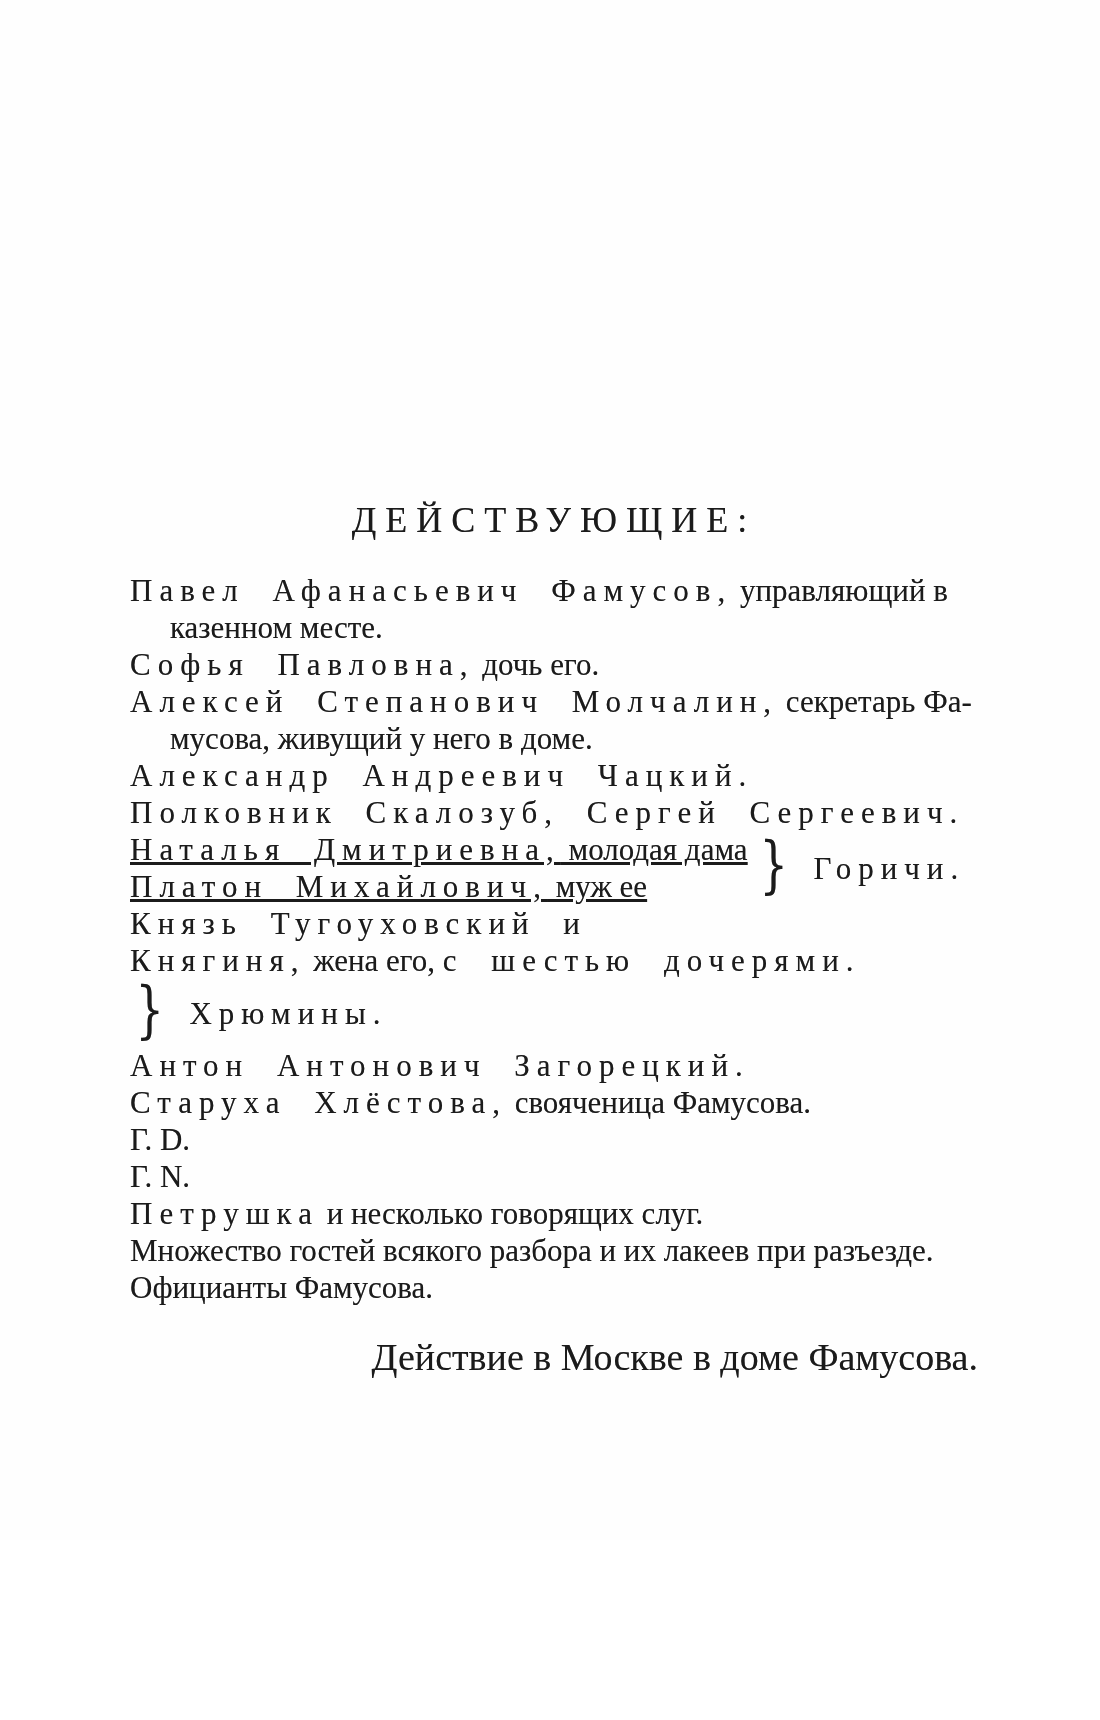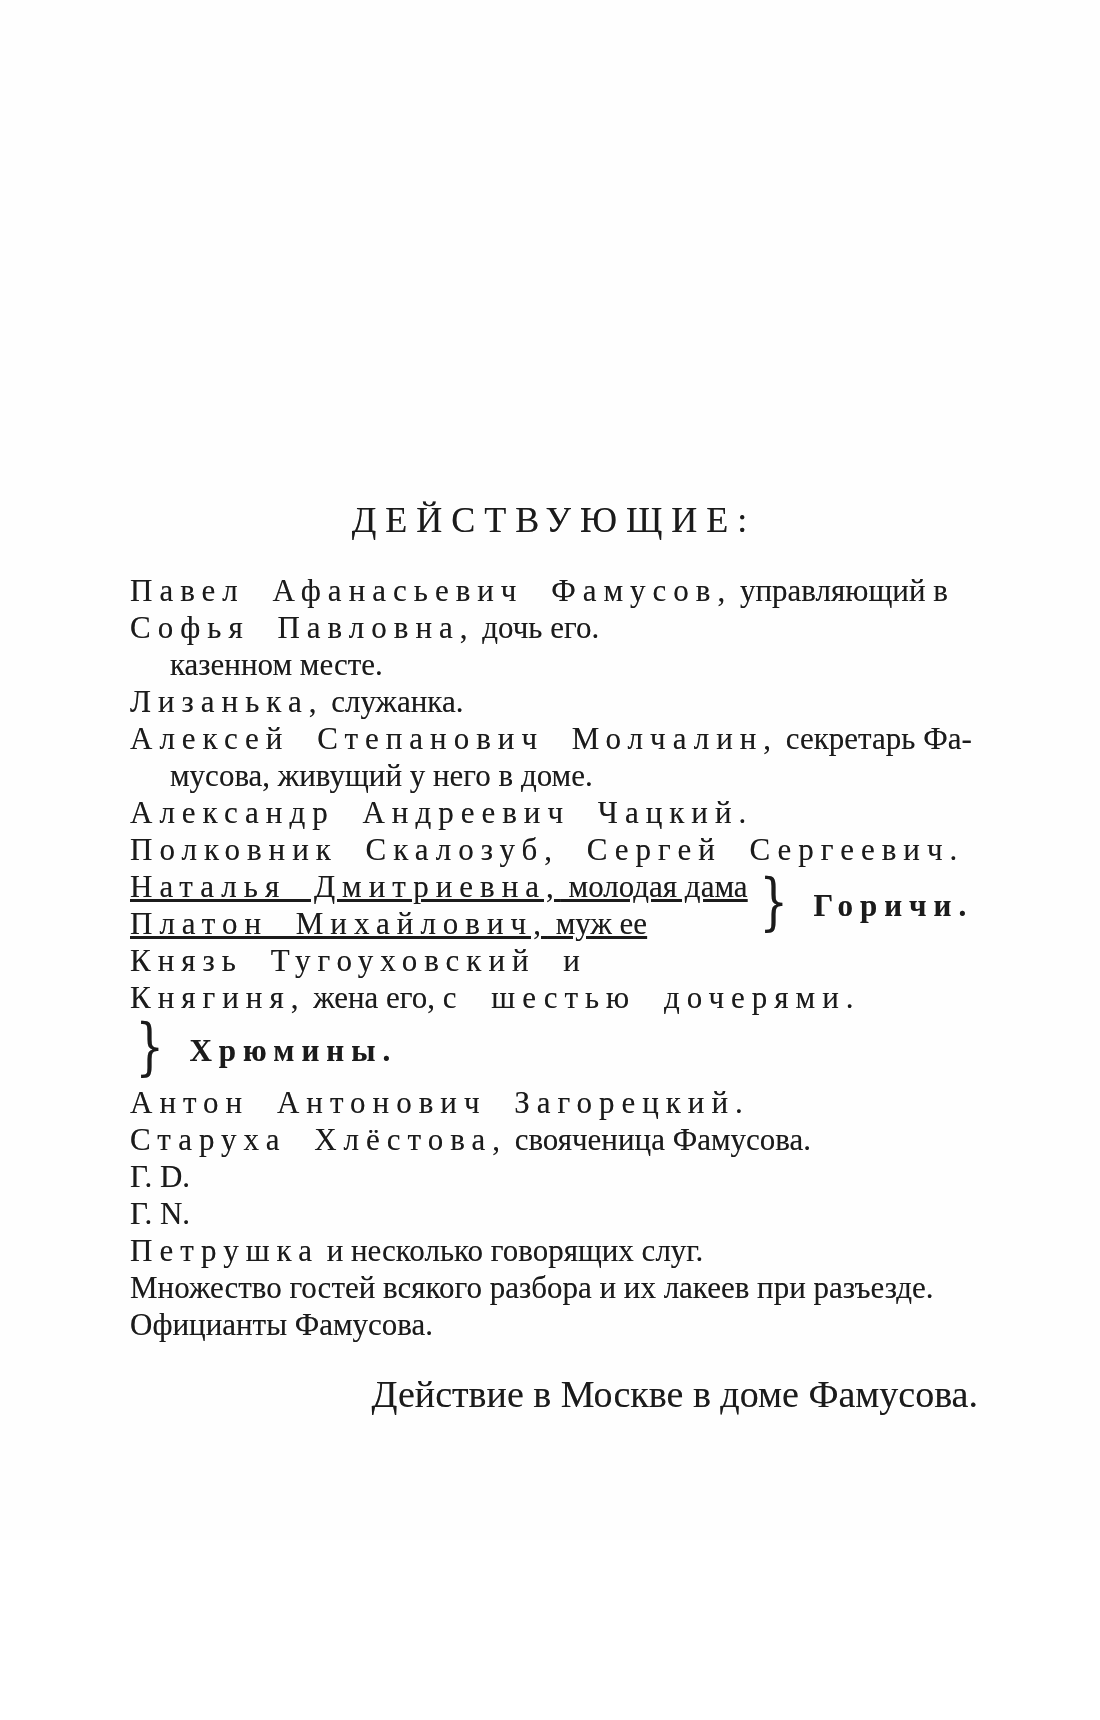--- a/index.html
+++ b/index.html
@@ -65,42 +65,40 @@
     line-height: 1;
     transform: scaleX(0.72);
     transform-origin: center;
     padding-bottom: 6px;
   }
   .family-label {
     flex: 0 0 auto;
     margin-left: 20px;
     letter-spacing: 7px;
     word-spacing: 13px;
-    font-weight: bold;
   }
   .stage-note {
     margin-top: 33px;
     text-align: right;
     font-size: 38px;
     line-height: 37px;
     text-shadow: 0 0 0.4px rgba(0,0,0,0.45);
   }
 </style>
 </head>
 <body>
 
 <div class="sheet">
   <div class="content">
     <div class="cast-title">ДЕЙСТВУЮЩИЕ:</div>
 
     <div class="cast-list" id="cast-list">
         <div class="cast-line"><span class="seg sp">Павел Афанасьевич Фамусов,</span><span class="seg"> управляющий в</span></div>
+        <div class="cast-line cont"><span class="seg">казенном месте.</span></div>
         <div class="cast-line"><span class="seg sp">Софья Павловна,</span><span class="seg"> дочь его.</span></div>
-        <div class="cast-line cont"><span class="seg">казенном месте.</span></div>
-        <div class="cast-line"><span class="seg sp">Лизанька,</span><span class="seg"> служанка.</span></div>
         <div class="cast-line"><span class="seg sp">Алексей Степанович Молчалин,</span><span class="seg"> секретарь Фа-</span></div>
         <div class="cast-line cont"><span class="seg">мусова, живущий у него в доме.</span></div>
         <div class="cast-line"><span class="seg sp">Александр Андреевич Чацкий.</span></div>
         <div class="cast-line"><span class="seg sp">Полковник Скалозуб, Сергей Сергеевич.</span></div>
         <div class="cast-group group-gorichi">
           <div class="lines">
             <div class="cast-line"><span class="seg sp">Наталья Дмитриевна,</span><span class="seg"> молодая дама</span></div>
             <div class="cast-line"><span class="seg sp">Платон Михайлович,</span><span class="seg"> муж ее</span></div>
           </div>
           <span class="brace">}</span>

